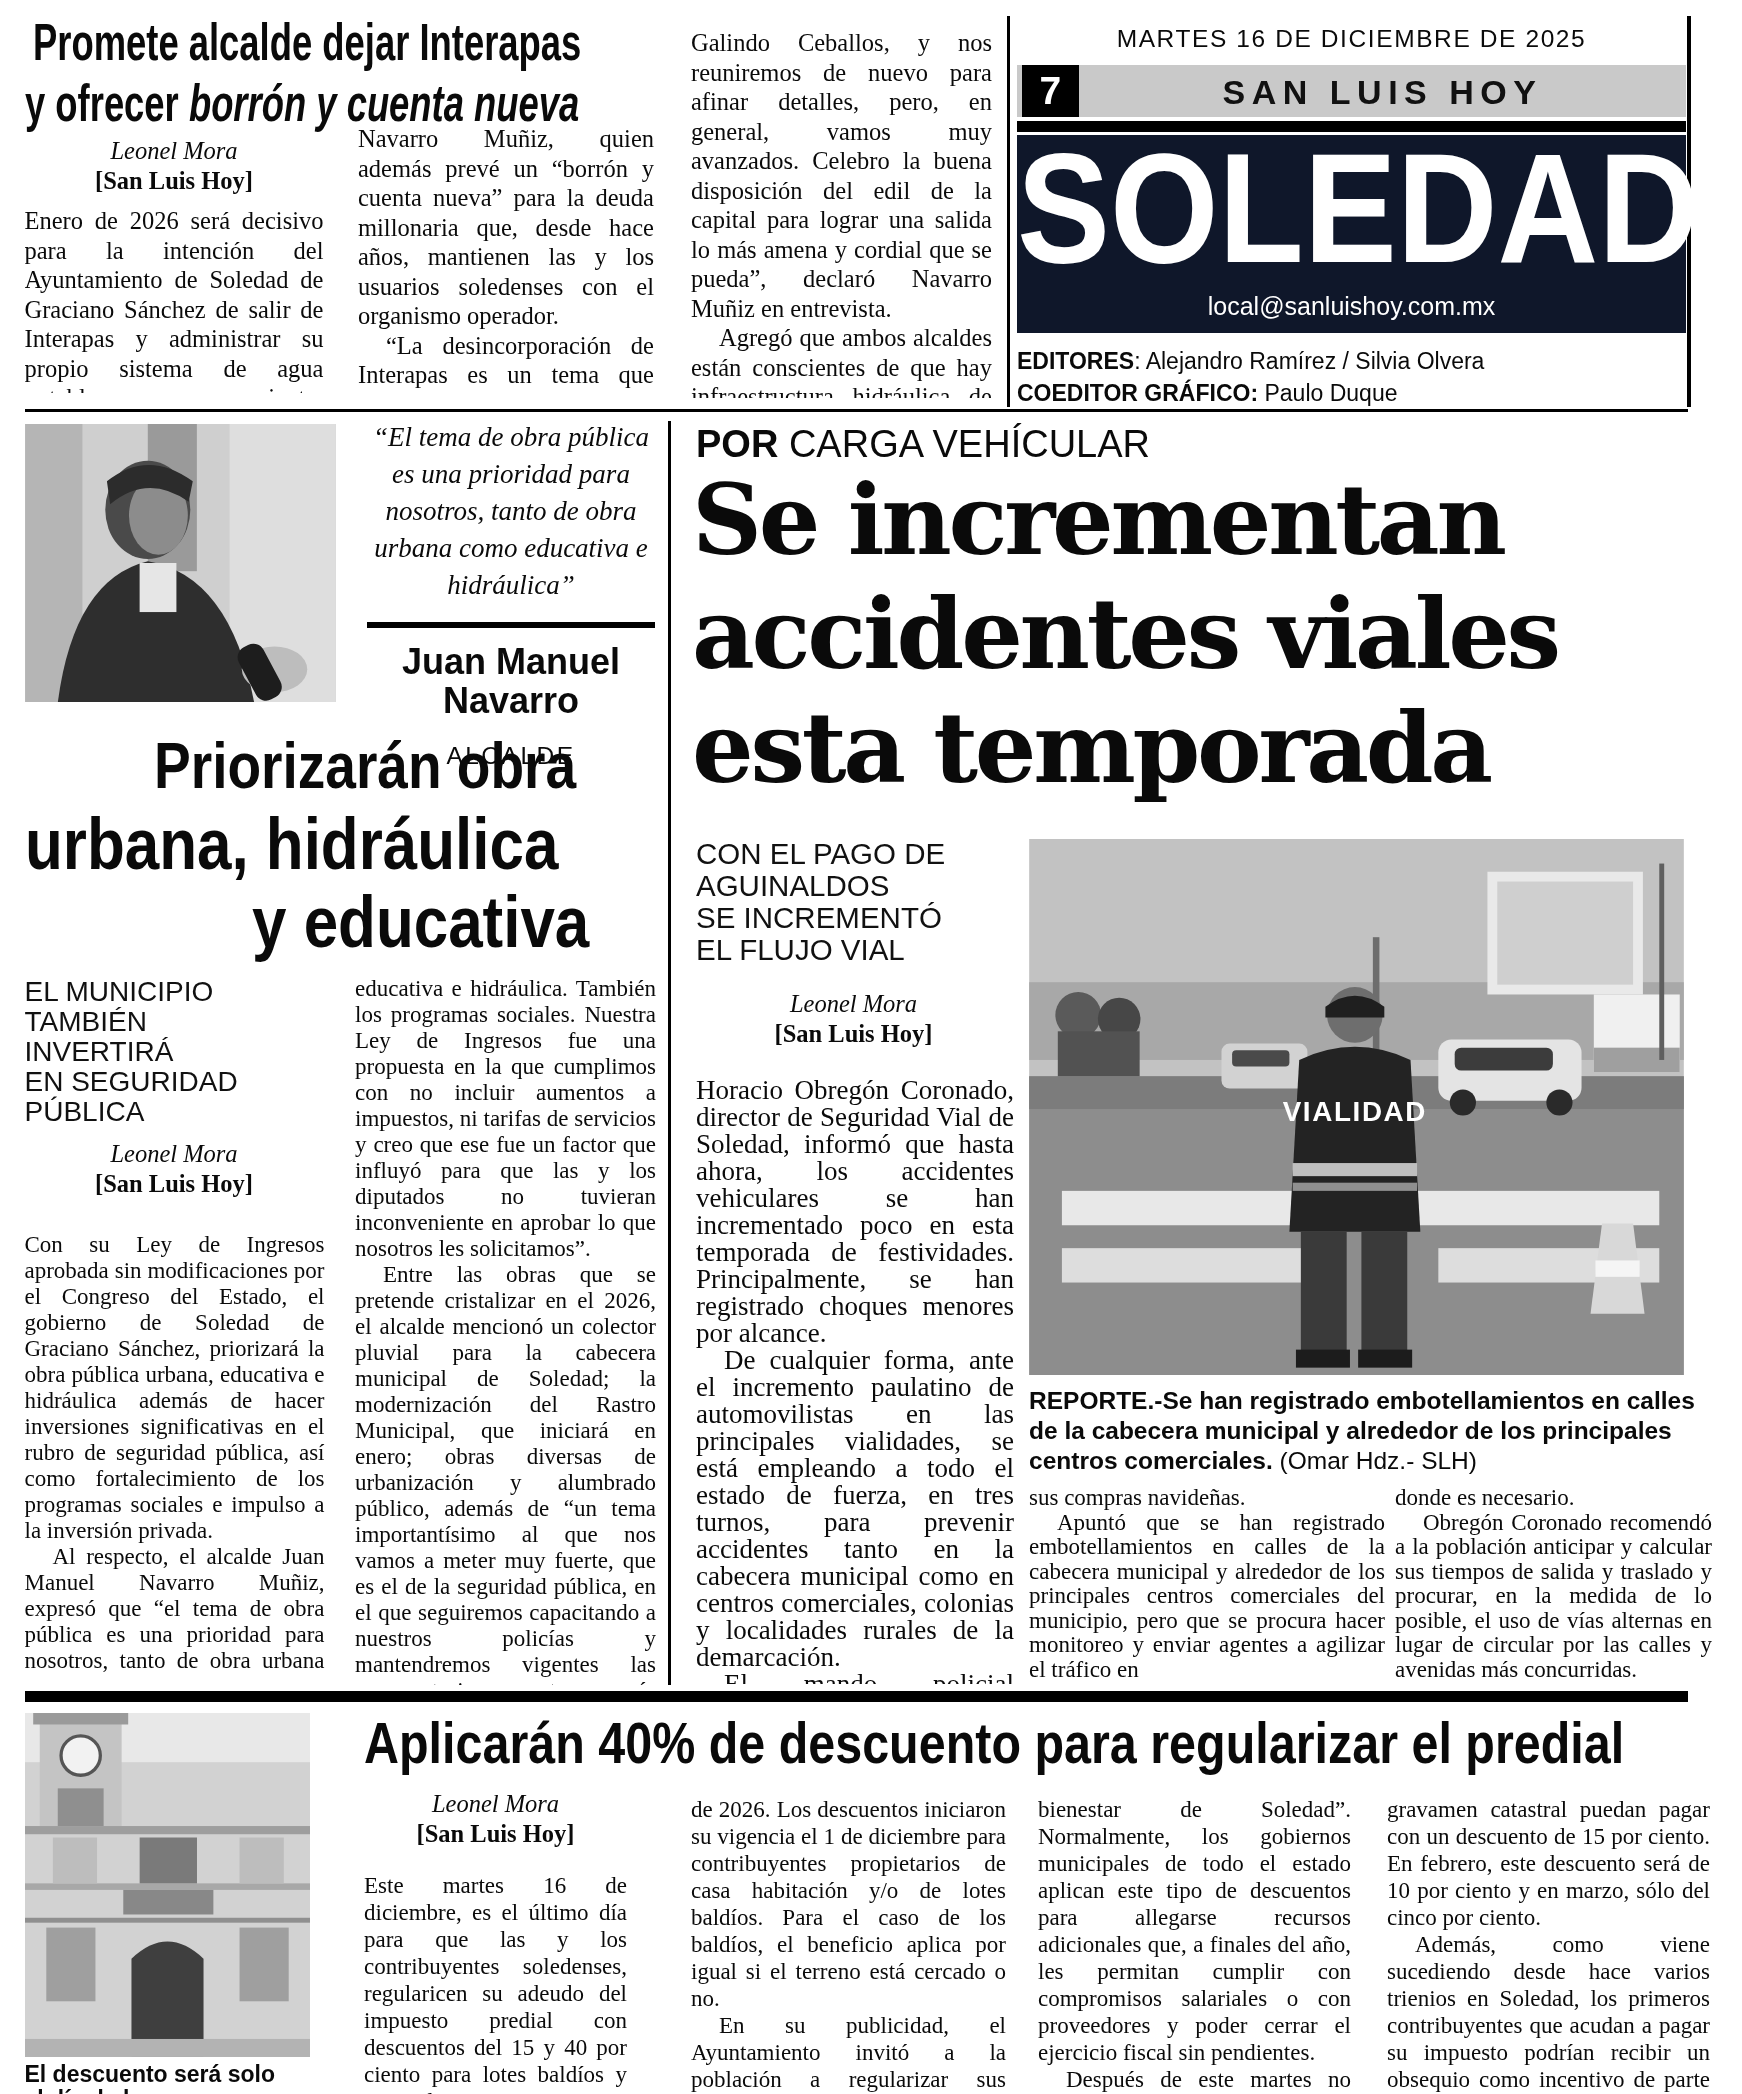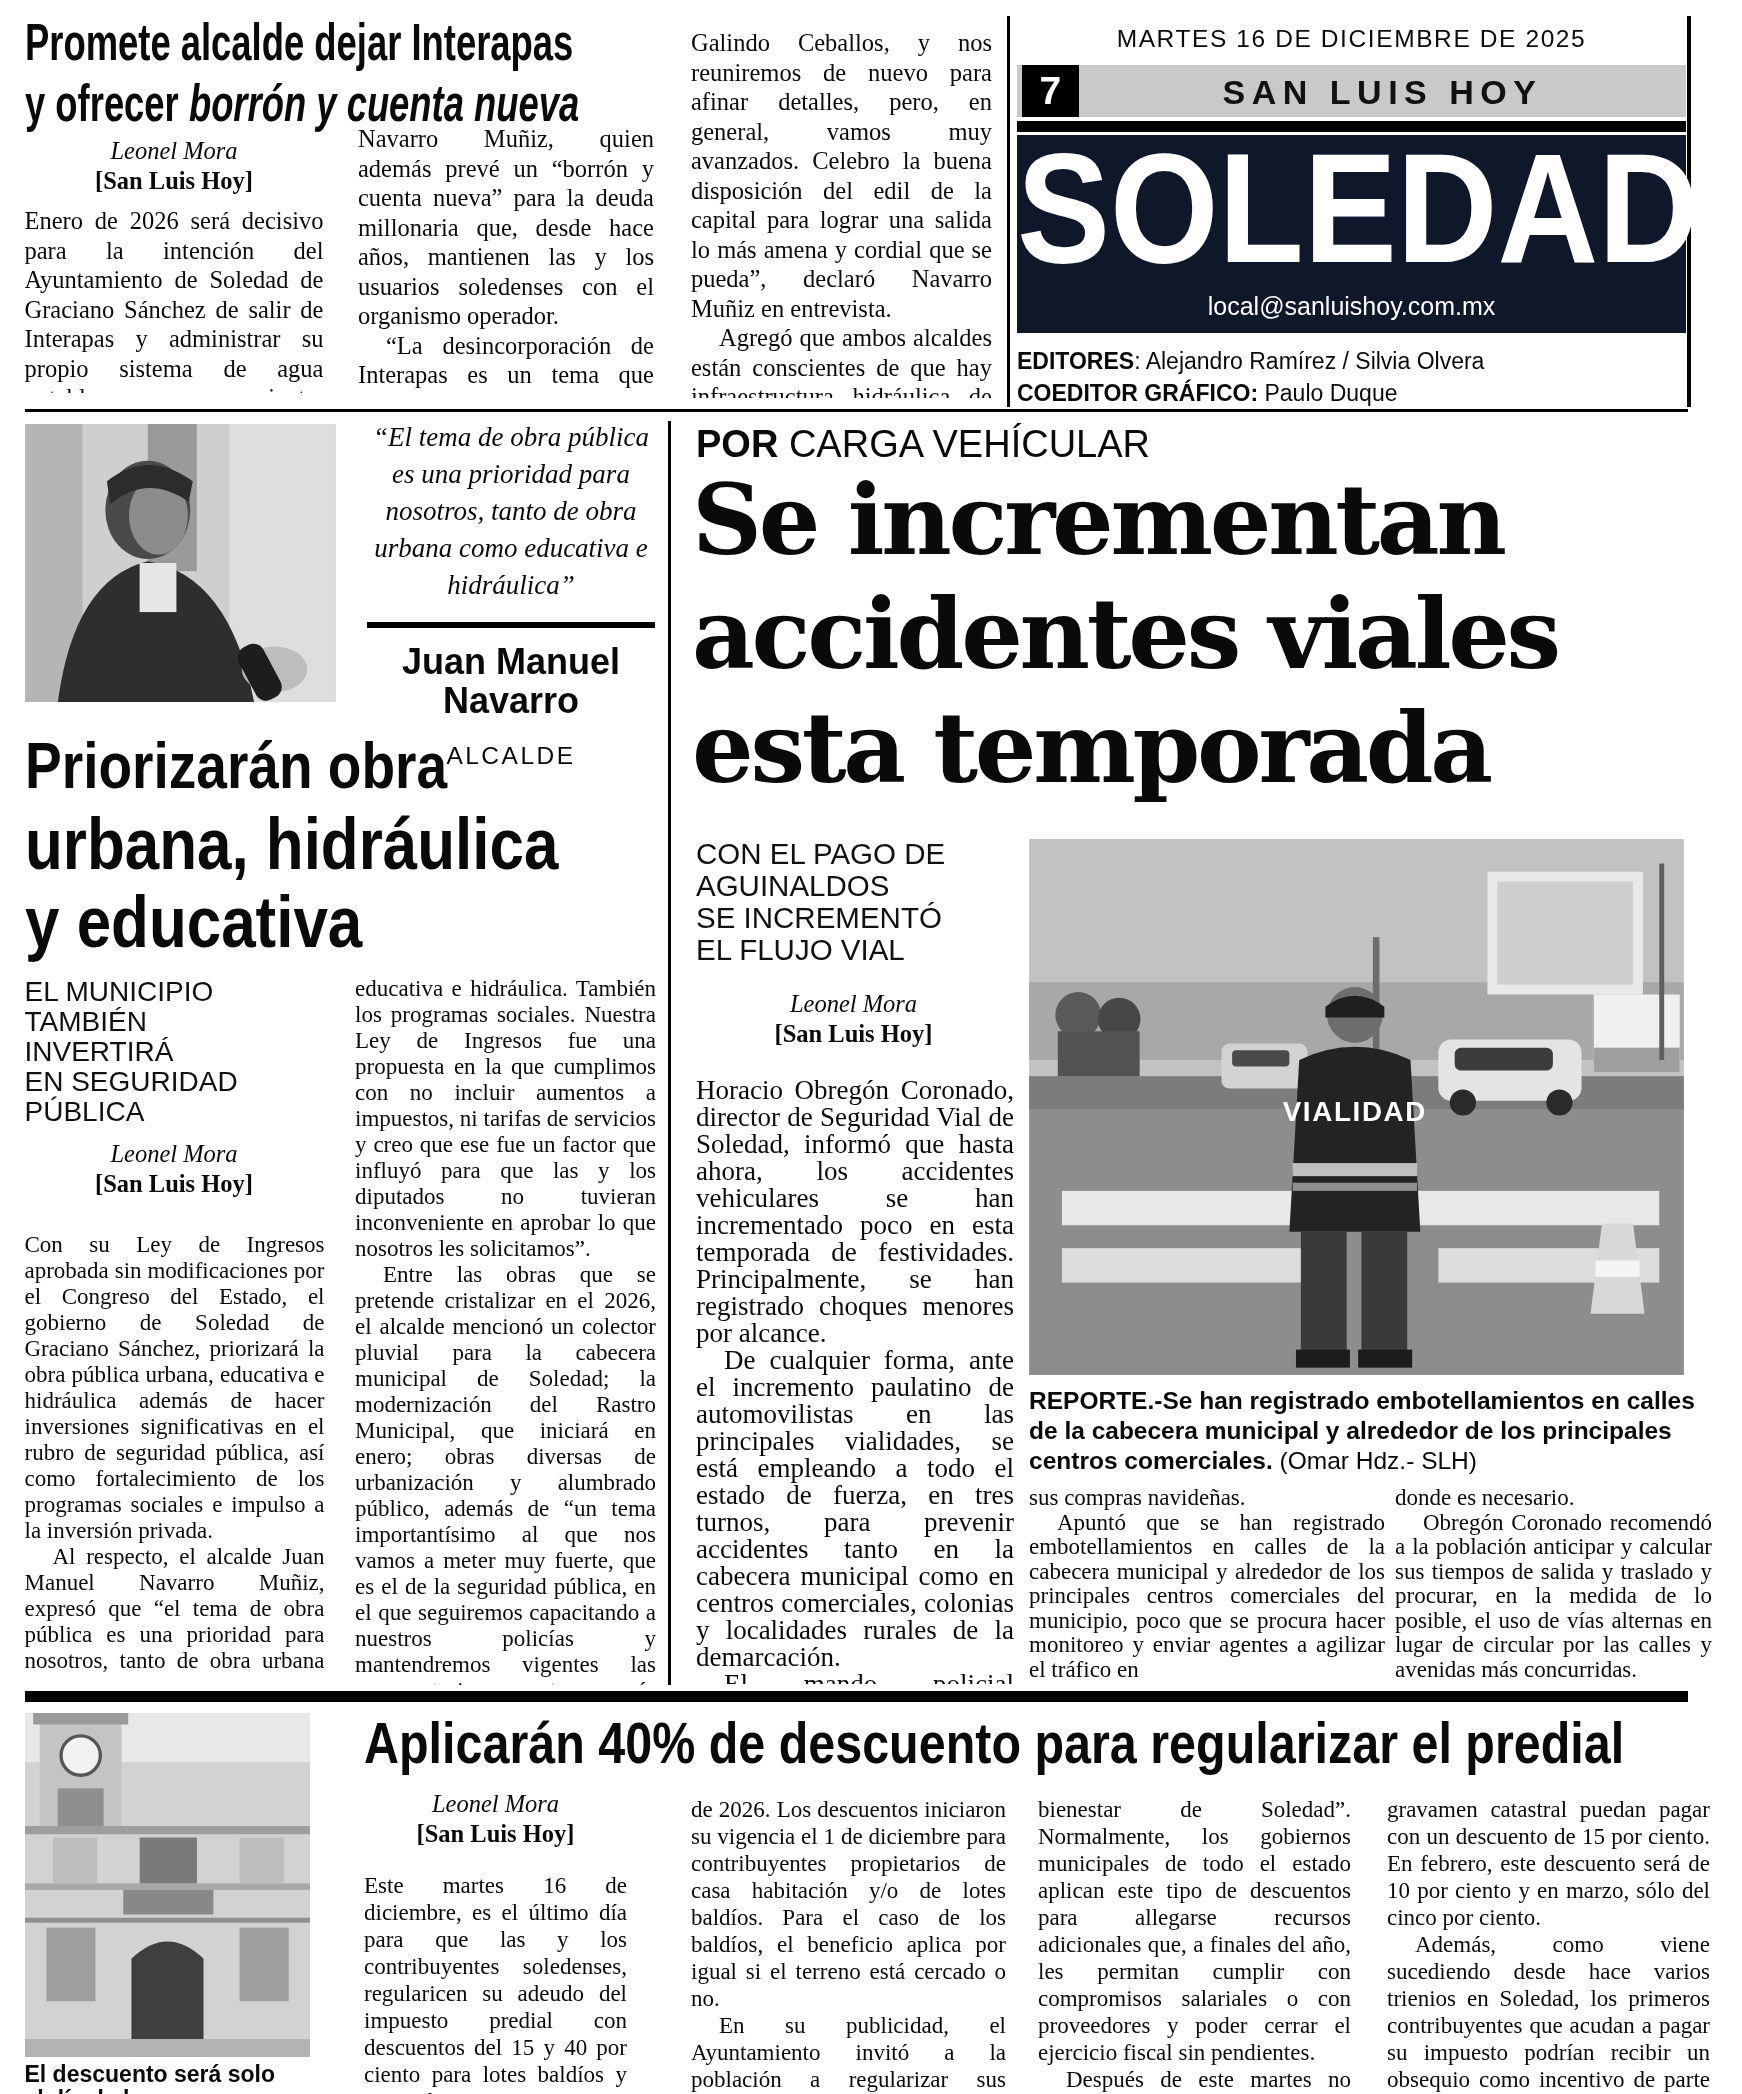--- a/index.html
+++ b/index.html
@@ -2,21 +2,21 @@
 <html style="font-size:13px"><head>
 <meta charset="utf-8">
 <style>
   html,body{margin:0;padding:0;background:#ffffff;}
   #page{position:relative;width:1742px;height:2095px;background:#fff;overflow:hidden;
         font-family:"Liberation Serif", serif;color:#0a0a0a;}
   .abs{position:absolute;}
   .sans{font-family:"Liberation Sans", sans-serif;}
 
   
-  .hline{display:block;white-space:nowrap;font-weight:bold;}
+  .hline{display:block;white-space:nowrap;font-weight:bold;text-align:right;}
   .cond{display:inline-block;transform-origin:0 50%;}
 
   
   .pcol p{margin:0;text-align:justify;}
   .pcol p + p{text-indent:28px;}
   .body28{font-size:23px;line-height:26px;}
   .body30{font-size:24.5px;line-height:29.5px;}
   .body33{font-size:27px;line-height:27px;}
   .clip{overflow:hidden;}
 
@@ -214,21 +214,21 @@
       <text x="398" y="345" text-anchor="middle" font-size="34" font-weight="bold" fill="#ffffff" letter-spacing="2">VIALIDAD</text>
     </svg>
   </div>
 
   <div class="abs caption-main" style="left:1029px;top:1386px;width:681px;">
     <span style="font-weight:900;">REPORTE.</span><span>-Se han registrado embotellamientos en calles de la cabecera municipal y alrededor de los principales centros comerciales.</span><span class="caption-credit"> (Omar Hdz.- SLH)</span>
   </div>
 
   <div class="abs pcol clip" style="left:1029px;top:1486px;width:356px;height:200px;font-size:23px;line-height:24.5px;">
       <p>sus compras navideñas.</p>
-      <p>Apuntó que se han registrado embotellamientos en calles de la cabecera municipal y alrededor de los principales centros comerciales del municipio, poco que se procura hacer monitoreo y enviar agentes a agilizar el tráfico en</p>
+      <p>Apuntó que se han registrado embotellamientos en calles de la cabecera municipal y alrededor de los principales centros comerciales del municipio, pero que se procura hacer monitoreo y enviar agentes a agilizar el tráfico en</p>
     </div>
   <div class="abs pcol clip" style="left:1395px;top:1486px;width:317px;height:200px;font-size:23px;line-height:24.5px;">
       <p>donde es necesario.</p>
       <p>Obregón Coronado recomendó a la población anticipar y calcular sus tiempos de salida y traslado y procurar, en la medida de lo posible, el uso de vías alternas en lugar de circular por las calles y avenidas más concurridas.</p>
     </div>
 
   <div class="abs rule-h" style="left:24.5px;top:1691px;width:1663px;height:10.6px;"></div>
 
   <div class="abs" style="left:24.5px;top:1713px;width:285px;height:344px;">
     <svg width="285" height="344" viewBox="0 0 348 420">

